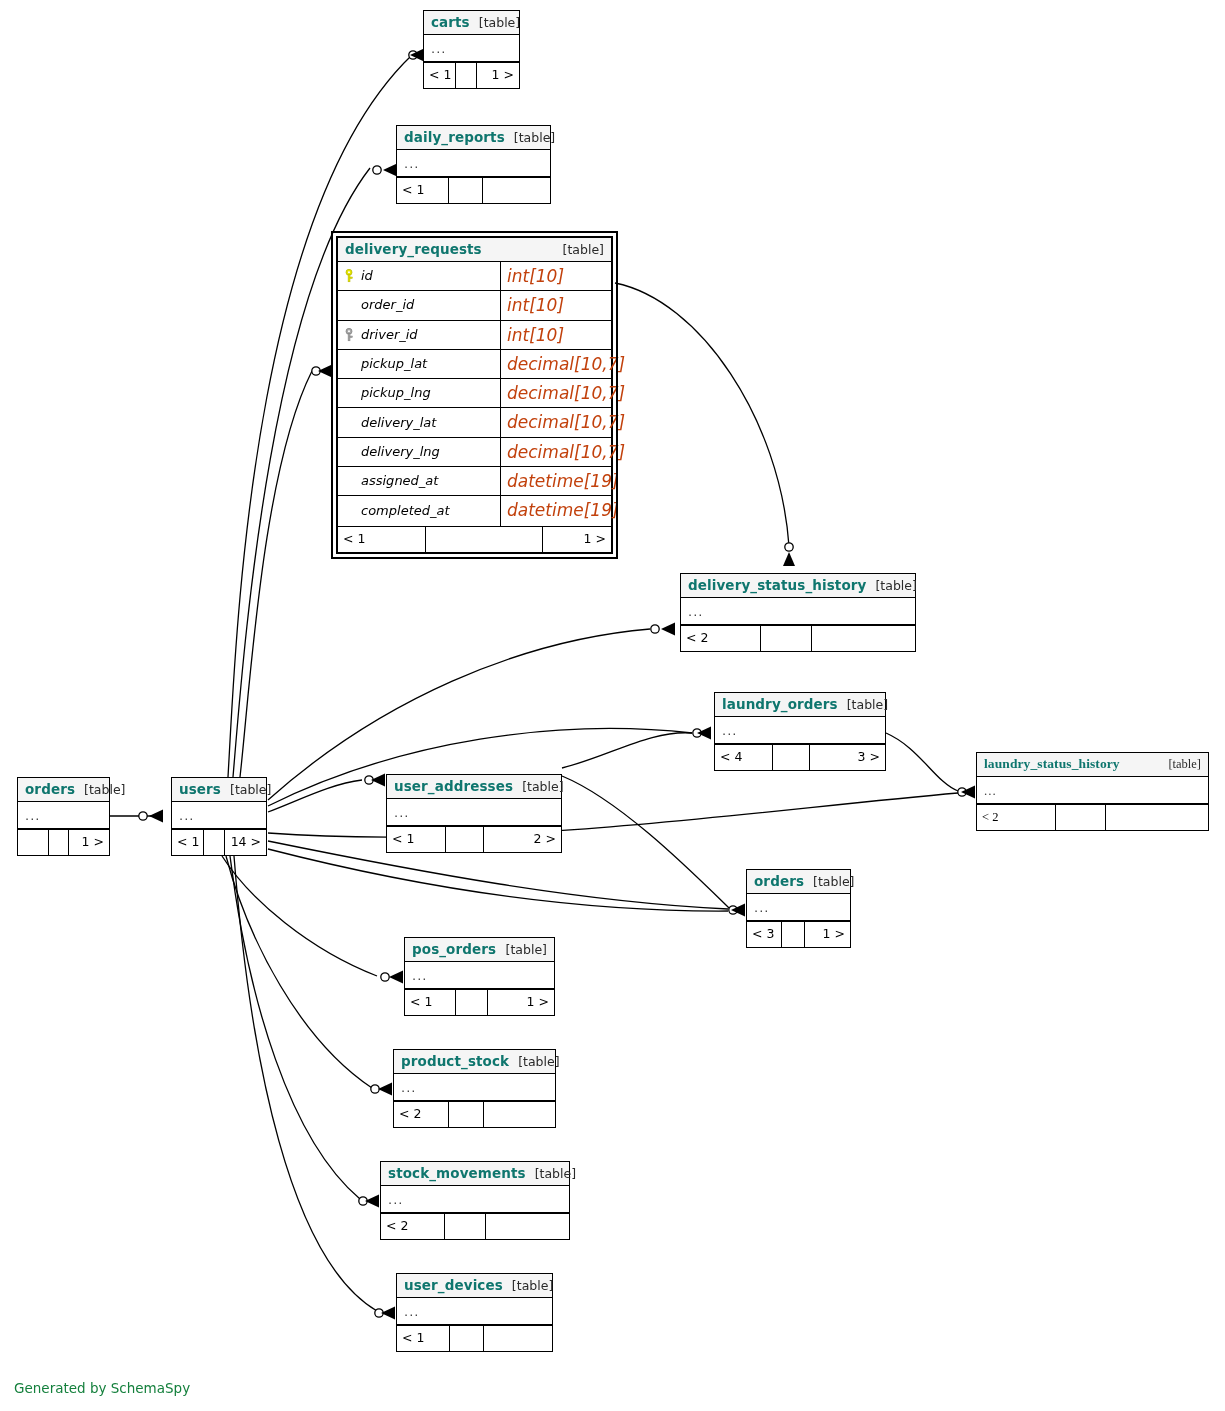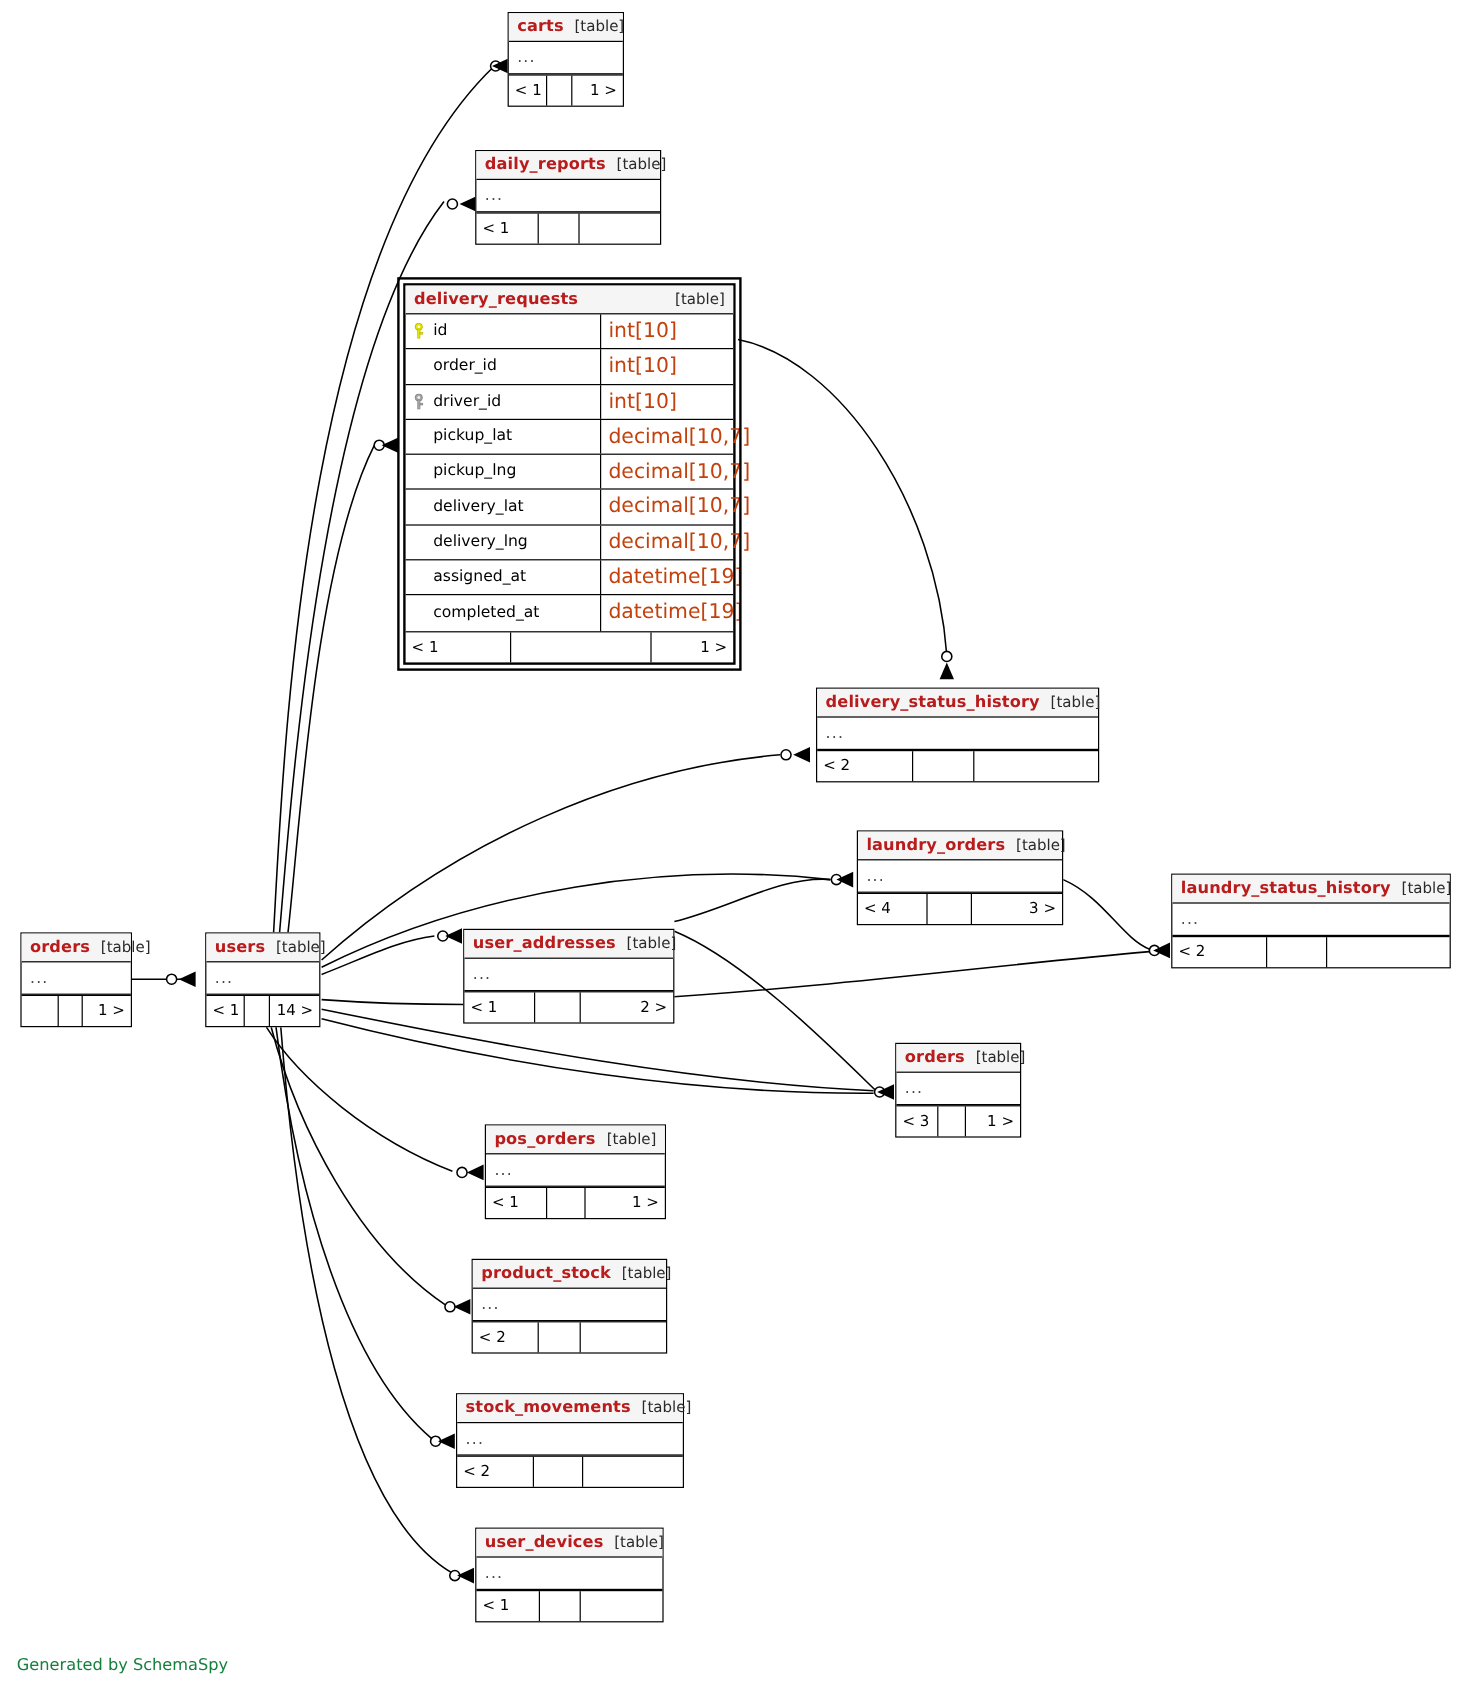--- a/index.html
+++ b/index.html
@@ -45,21 +45,21 @@
     border-bottom: 1.8px solid #000000;
     padding: 3px 7px 4px 7px;
     display: flex;
     align-items: baseline;
     justify-content: space-between;
     white-space: nowrap;
   }
   .tbl-name {
     font-weight: bold;
     font-size: 13.5px;
-    color: #b91c1c;
+    color: #0f766e;
     letter-spacing: 0.1px;
   }
   .tbl-tag {
     font-size: 12.5px;
     color: #2a2a2a;
     padding-left: 9px;
   }
   .tbl-body {
     box-sizing: border-box;
   }
@@ -71,20 +71,21 @@
     color: #444;
     padding: 1px 0 0 7px;
     letter-spacing: 1px;
     line-height: 26px;
   }
   .col-row {
     box-sizing: border-box;
     display: flex;
     height: 29.3px;
     border-bottom: 1.4px solid #000000;
+    font-style: italic;
   }
   .col-row:last-child {
     border-bottom: none;
   }
   .col-name {
     box-sizing: border-box;
     flex: 0 0 163px;
     border-right: 1.4px solid #000000;
     font-size: 13px;
     color: #000;
@@ -367,21 +368,21 @@
         </div>
         <div class="tbl-body">
           <div class="ellipsis-row">...</div>
         </div>
         <div class="footer-row">
           <div class="foot-cell foot-left" style="flex: 0 0 34%;">&lt; 4</div>
           <div class="foot-cell foot-mid" style="flex: 0 0 22%;"></div>
           <div class="foot-cell foot-right" style="flex: 1 1 auto;">3 &gt;</div>
         </div>
       </div>
-      <div class="tbl" style="left: 976px; top: 728px; width: 233px;">
+      <div class="tbl" style="left: 976px; top: 752px; width: 233px; font-family: Liberation Serif, serif;">
         <div class="tbl-head">
           <span class="tbl-name">laundry_status_history</span>
           <span class="tbl-tag">[table]</span>
         </div>
         <div class="tbl-body">
           <div class="ellipsis-row">...</div>
         </div>
         <div class="footer-row">
           <div class="foot-cell foot-left" style="flex: 0 0 34%;">&lt; 2</div>
           <div class="foot-cell foot-mid" style="flex: 0 0 22%;"></div>

